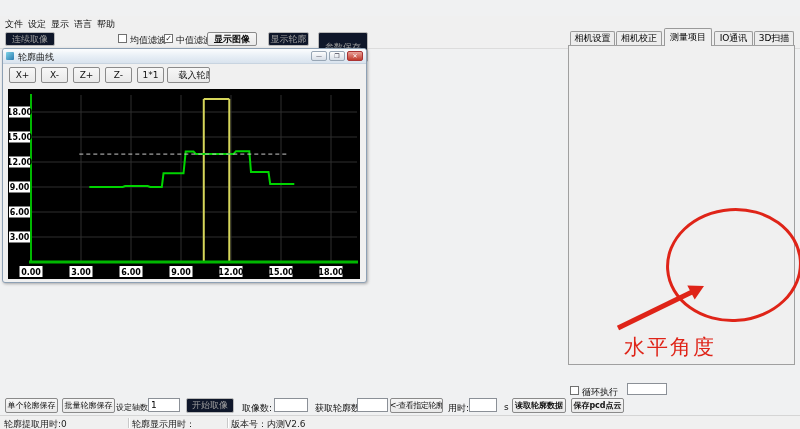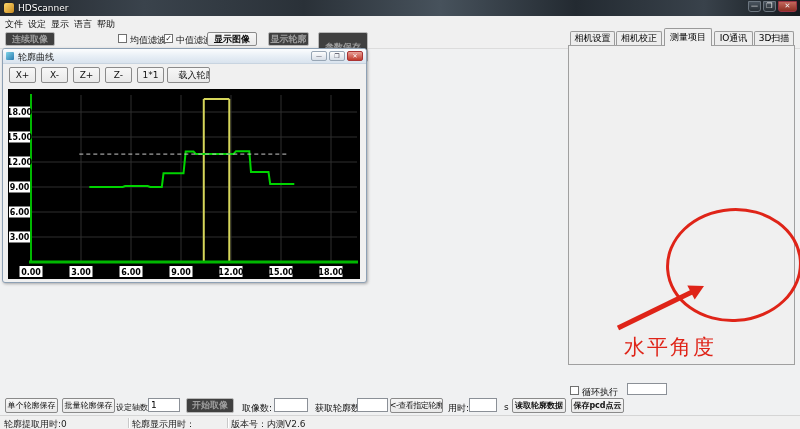--- a/index.html
+++ b/index.html
@@ -18,21 +18,21 @@
     font-size:7px;line-height:9px;text-align:center;}
   .wbtn.close{background:linear-gradient(#c2675b,#8c2e22);border-color:#934;}
   
   .menubar{position:absolute;left:0;top:16px;width:800px;height:14px;background:#f0f0f0;border-bottom:1px solid #e6e6e6;}
   .menu-item{position:absolute;top:2px;width:22px;text-align:center;color:#111;}
   .toolbar{position:absolute;left:0;top:30px;width:800px;height:18px;background:#f0f0f0;border-bottom:1px solid #dcdcdc;}
   .btn{background:linear-gradient(#f7f7f7,#e9e9e9);border:1px solid #8a8a8a;border-radius:2px;
     box-sizing:border-box;display:flex;align-items:center;justify-content:center;
     white-space:nowrap;overflow:hidden;color:#111;cursor:default;}
   .btn.bold{font-weight:bold;}
-  .btn.disabled{color:#9d9d9d;border-color:#b9b9b9;background:#404040;font-weight:bold;}
+  .btn.disabled{color:#9d9d9d;border-color:#b9b9b9;background:#0f172a;font-weight:normal;}
   .cb{position:absolute;width:9px;height:9px;background:#fff;border:1px solid #707070;box-sizing:border-box;
     font-size:8px;line-height:7px;text-align:center;color:#222;}
   
   .panel{position:absolute;left:2px;top:48px;width:365px;height:235px;background:#f0f0f0;
     border:1px solid #8da0b4;border-radius:3px;box-shadow:1px 1px 3px rgba(0,0,0,.3);box-sizing:border-box;}
   .panel-titlebar{position:absolute;left:0;top:0;width:100%;height:14px;
     background:linear-gradient(#fcfdfe,#e8eff6 50%,#d9e3ee);border-bottom:1px solid #c8d4e0;border-radius:2px 2px 0 0;}
   .panel-icon{position:absolute;left:3px;top:3px;width:8px;height:8px;border-radius:1px;
     background:linear-gradient(135deg,#7fd4e8,#2a7ab0);}
   .panel-title{position:absolute;left:15px;top:2px;color:#222;}
@@ -61,27 +61,20 @@
   .statusbar{position:absolute;left:0;top:415px;width:800px;height:14px;background:#f0f0f0;border-top:1px solid #d5d5d5;}
   .status-sep{position:absolute;top:2px;width:1px;height:10px;background:#c9c9c9;box-shadow:1px 0 0 #fff;}
   .status-text{position:absolute;top:2px;color:#222;white-space:nowrap;}
   svg text{font-family:"DejaVu Sans",sans-serif;}
 </style>
 </head>
 <body>
 
 <div class="app">
 
-  <div class="titlebar">
-    <span class="app-icon"></span>
-    <span class="title-text">HDScanner</span>
-    <span class="wbtn" style="left:748px;width:13px;"><span>—</span></span>
-    <span class="wbtn" style="left:763px;width:13px;"><span>❐</span></span>
-    <span class="wbtn close" style="left:778px;width:19px;"><span>✕</span></span>
-  </div>
 
   <div class="menubar">
     <span class="menu-item" style="left:3px;">文件</span>
     <span class="menu-item" style="left:26px;">设定</span>
     <span class="menu-item" style="left:49px;">显示</span>
     <span class="menu-item" style="left:72px;">语言</span>
     <span class="menu-item" style="left:95px;">帮助</span>
   </div>
 
   <div class="toolbar">

